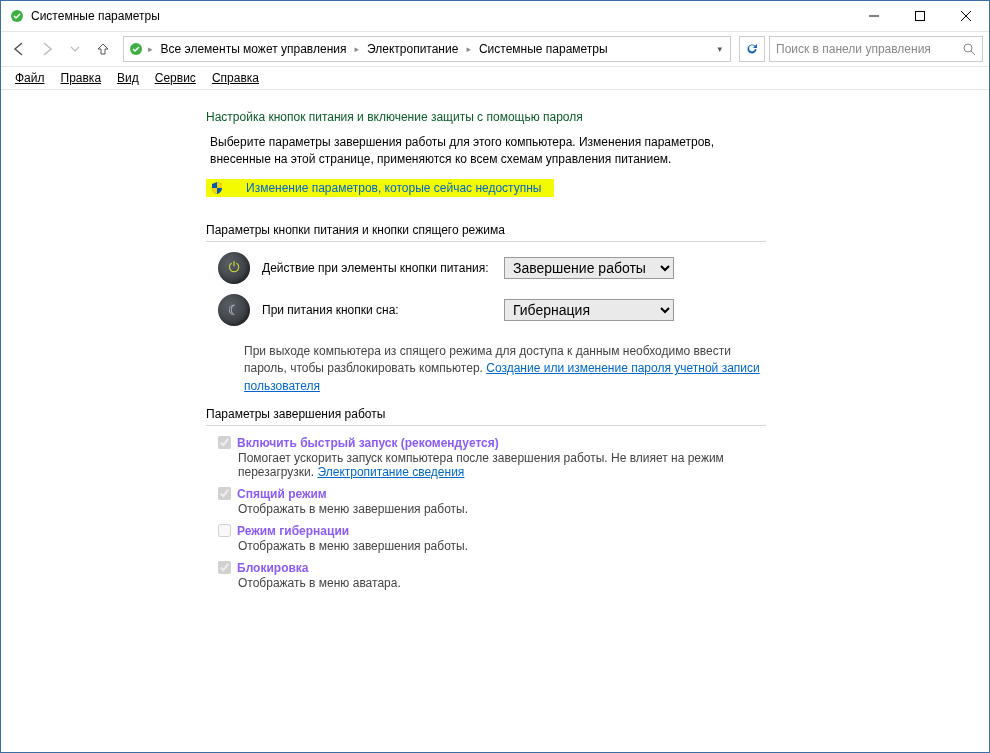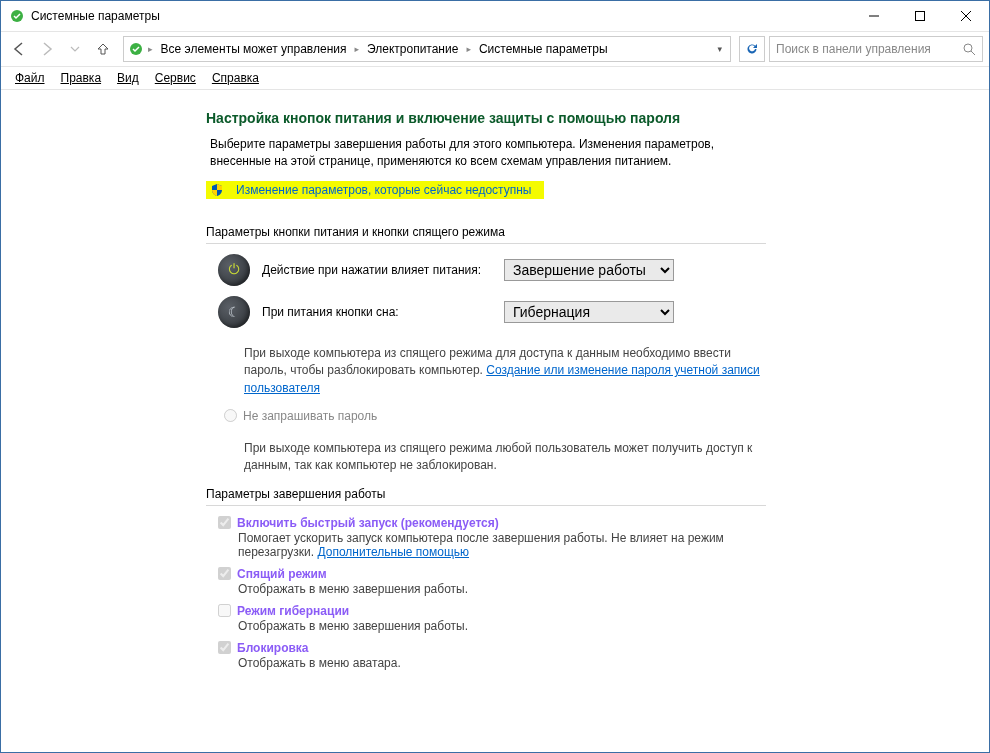--- a/index.html
+++ b/index.html
@@ -19,23 +19,23 @@
 .crumb-bar .spacer{flex:1}
 .crumb-bar .dd{color:#555;font-size:9px;padding:0 4px}
 .refresh{width:24px;height:24px;border:1px solid #ccc;display:flex;align-items:center;justify-content:center;color:#1a66b5}
 .search{width:200px;height:24px;border:1px solid #ccc;display:flex;align-items:center;padding:0 6px;color:#888}
 .search .sicon{margin-left:auto}
 .menubar{height:22px;display:flex;align-items:center;padding:0 8px;gap:4px;border-bottom:1px solid #e5e5e5}
 .menuitem{padding:2px 6px}
 .menuitem span{text-decoration:underline}
 .content{flex:1;overflow:auto;padding:20px 0 0 205px}
 .content-inner{width:560px}
-h1{font-size:14px;font-weight:bold;color:#0b5a2a;margin:0 0 10px}
+h1{font-size:12px;font-weight:normal;color:#0b5a2a;margin:0 0 10px}
 .desc{margin:0 4px 10px;line-height:1.45}
-.admin-link{display:inline-flex;align-items:center;gap:12px;background:#f4fb00;padding:2px 12px 2px 4px;color:#0066cc;margin-bottom:14px}
+.admin-link{display:inline-flex;align-items:center;gap:22px;background:#f4fb00;padding:2px 12px 2px 4px;color:#0066cc;margin-bottom:14px}
 .section-hdr{border-bottom:1px solid #d8d8d8;padding-bottom:4px;margin:12px 0 10px}
 .row{display:flex;align-items:center;margin:6px 0 10px 12px;gap:12px}
 .picon{width:32px;height:32px;border-radius:50%;background:radial-gradient(circle at 35% 35%,#5a5f66,#2b2f33);display:flex;align-items:center;justify-content:center;color:#c8d935;font-size:14px;box-shadow:inset -2px -2px 4px rgba(0,0,0,.4)}
 .row-label{width:230px}
 select{width:170px;height:22px;border:1px solid #999;background:#eaeaea;font-family:inherit;font-size:14px;padding:0 4px}
 .radio-block{margin:8px 0 12px 18px}
 .radio-line{display:flex;align-items:center;gap:6px}
 .radio-line input{margin:0}
 .radio-title{color:#888}
 .radio-desc{margin:17px 0 0 20px;color:#444;line-height:1.45}
@@ -157,53 +157,46 @@
               <path d="M7 7 H2 V7 C2 10 4.5 12.5 7 13 Z" fill="#ffd200"></path>
             </svg>
           </span>
         <span>Изменение параметров, которые сейчас недоступны</span>
       </div>
 
       
       <div class="section-hdr">Параметры кнопки питания и кнопки спящего режима</div>
       <div class="row">
         <div class="picon">⏻</div>
-        <div class="row-label">Действие при нажатии влияет питания:</div>
+        <div class="row-label">Действие при элементы кнопки питания:</div>
         <select><option>Завершение работы</option></select>
       </div>
       <div class="row">
         <div class="picon" style="color:#cfd6dd">☾</div>
         <div class="row-label">При питания кнопки сна:</div>
         <select><option>Гибернация</option></select>
       </div>
 
       
       <div class="radio-block">
         <div class="radio-desc">
           <span>При выходе компьютера из спящего режима для доступа к данным необходимо ввести пароль, чтобы разблокировать компьютер. </span><a class="link">Создание или изменение пароля учетной записи пользователя</a>
         </div>
       </div>
-      <div class="radio-block">
-        <div class="radio-line">
-          <input type="radio" disabled="" style="">
-          <span class="radio-title">Не запрашивать пароль</span>
-        </div>
-        <div class="radio-desc">При выходе компьютера из спящего режима любой пользователь может получить доступ к данным, так как компьютер не заблокирован.</div>
-      </div>
 
       
       <div class="section-hdr">Параметры завершения работы</div>
 
       <div class="chk-block">
         <div class="chk-line">
           <input type="checkbox" checked="" disabled="" style="">
           <span class="chk-title" style="font-weight:bold">Включить быстрый запуск (рекомендуется)</span>
         </div>
         <div class="chk-desc">
-          <span>Помогает ускорить запуск компьютера после завершения работы. Не влияет на режим перезагрузки. </span><a class="link">Дополнительные помощью</a>
+          <span>Помогает ускорить запуск компьютера после завершения работы. Не влияет на режим перезагрузки. </span><a class="link">Электропитание сведения</a>
         </div>
       </div>
 
       <div class="chk-block">
         <div class="chk-line">
           <input type="checkbox" checked="" disabled="" style="">
           <span class="chk-title" style="font-weight:bold">Спящий режим</span>
         </div>
         <div class="chk-desc">Отображать в меню завершения работы.</div>
       </div>

